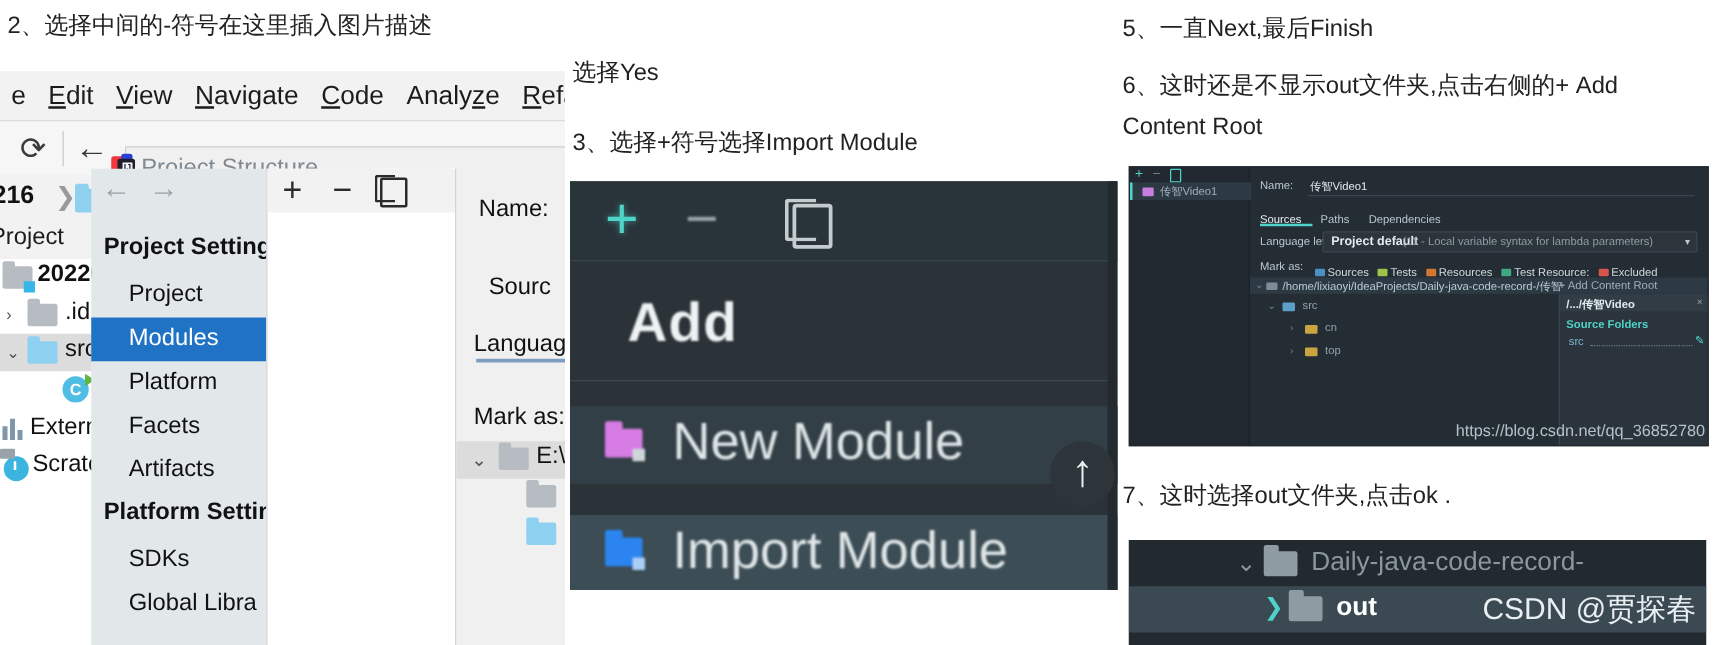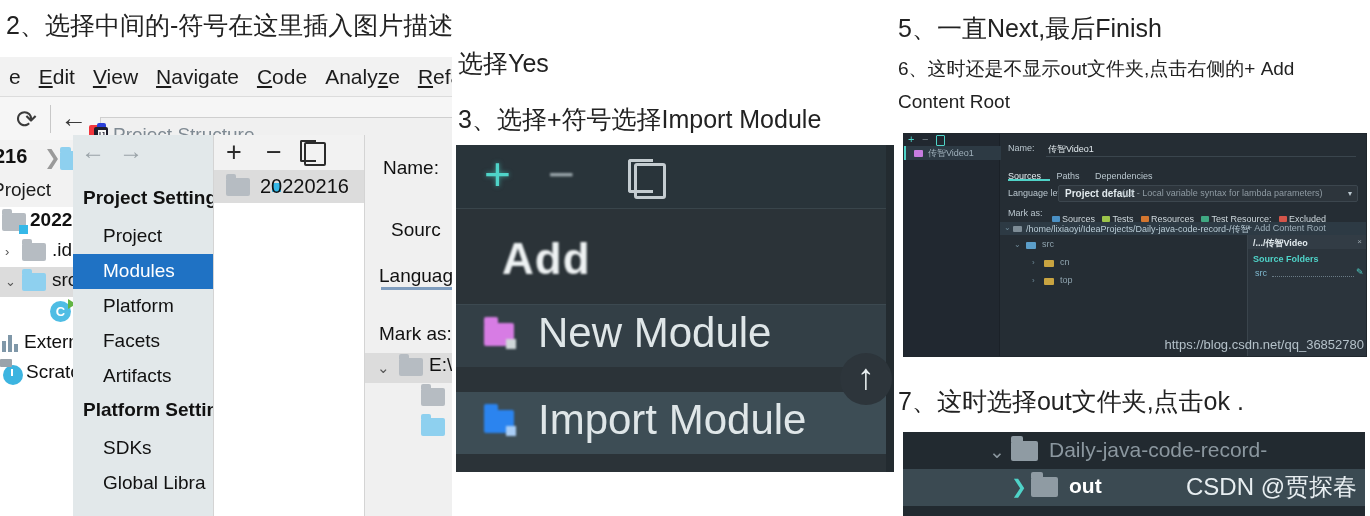--- a/index.html
+++ b/index.html
@@ -4,21 +4,21 @@
 <style>
   html,body{margin:0;padding:0;}
   body{
     width:1370px;height:516px;overflow:hidden;background:#ffffff;
     font-family:"Liberation Sans","DejaVu Sans",sans-serif;
     position:relative;
   }
   .abs{position:absolute;}
 
   
-  .note{color:#222;font-size:25px;line-height:1.55;white-space:nowrap;}
+  .note{color:#222;font-size:19px;line-height:1.55;white-space:nowrap;}
   .note-wrap{color:#222;font-size:19px;line-height:1.75;}
 
   
   #left-capture{left:0;top:57px;width:452px;height:459px;overflow:hidden;background:#f2f2f2;}
 
   .menubar{position:absolute;left:0;top:0;width:452px;height:39px;background:#f2f2f2;}
   .menubar ul{list-style:none;margin:0;padding:0;display:flex;align-items:center;height:39px;}
   .menubar li{font-size:21px;color:#1c1c1c;padding:0 9px;white-space:nowrap;}
   .menubar li u{text-decoration:underline;}
 
@@ -101,21 +101,21 @@
 
   
   #center-capture{left:456px;top:145px;width:438px;height:327px;background:#2b3338;overflow:hidden;}
   .c-top{position:absolute;left:0;top:0;width:438px;height:63px;background:#29343a;border-bottom:1px solid #39454b;}
   .c-plus{position:absolute;left:28px;top:6px;font-size:46px;color:#4fd3c8;line-height:46px;text-shadow:0 0 5px rgba(79,211,200,.6);filter:blur(.6px);}
   .c-minus{position:absolute;left:92px;top:6px;font-size:46px;color:#9aa6ab;line-height:46px;filter:blur(.8px);}
   .c-copy{position:absolute;left:178px;top:18px;width:26px;height:30px;border:3px solid #c4ccd0;border-radius:3px;filter:blur(.6px);}
   .c-copy::before{content:"";position:absolute;left:-9px;top:-7px;width:22px;height:28px;border:3px solid #c4ccd0;border-right:none;border-radius:3px 0 0 3px;}
   .c-addhdr{position:absolute;left:46px;top:89px;font-size:44px;font-weight:bold;color:#eef2f3;letter-spacing:1px;filter:blur(1px);}
   .c-sep{position:absolute;left:0;top:159px;width:438px;height:1px;background:#3c4950;}
-  .c-item{position:absolute;left:0;width:487px;height:62px;}
+  .c-item{position:absolute;left:0;width:487px;height:62px;margin-top:20px;}
   .c-item .ico{position:absolute;left:28px;top:18px;width:30px;height:23px;border-radius:2px;filter:blur(.8px);}
   .c-item .ico::before{content:"";position:absolute;left:0;top:-6px;width:14px;height:7px;border-radius:2px 2px 0 0;}
   .c-item .ico i{position:absolute;right:-2px;bottom:-3px;width:10px;height:10px;display:block;}
   .c-item .lbl{position:absolute;left:82px;top:4px;font-size:42px;color:#dfe6e8;white-space:nowrap;filter:blur(.7px);}
   .c-item.new{background:#333f46;}
   .c-item.new .ico{background:#d77ce4;}
   .c-item.new .ico::before{background:#d77ce4;}
   .c-item.new .ico i{background:#cfd6d8;}
   .c-item.imp{background:#3d4d55;}
   .c-item.imp .ico{background:#2b84ef;}
@@ -306,26 +306,20 @@
           <span>Global Libra</span>
         </div>
     </div>
 
     <div id="ps-modcol">
       <div class="mod-tb">
         <div class="plus">+</div>
         <div class="minus">−</div>
         <div class="copy"></div>
       </div>
-      <div class="mod-row">
-        <div class="fold gray">
-            <span class="mod-badge"></span>
-          </div>
-        <span>20220216</span>
-      </div>
     </div>
 
     <div id="ps-detail">
       <div class="det-lbl" style="left:18px;top:22px;">Name:</div>
       <div class="det-lbl" style="left:26px;top:84px;">Sourc</div>
       <div class="det-tabline"></div>
       <div class="det-lbl" style="left:14px;top:130px;">Languag</div>
       <div class="det-lbl" style="left:14px;top:188px;">Mark as:</div>
       <div class="det-trow sel" style="top:218px;">
         <div class="tw" style="left:12px;top:6px;font-size:15px;">⌄</div>

